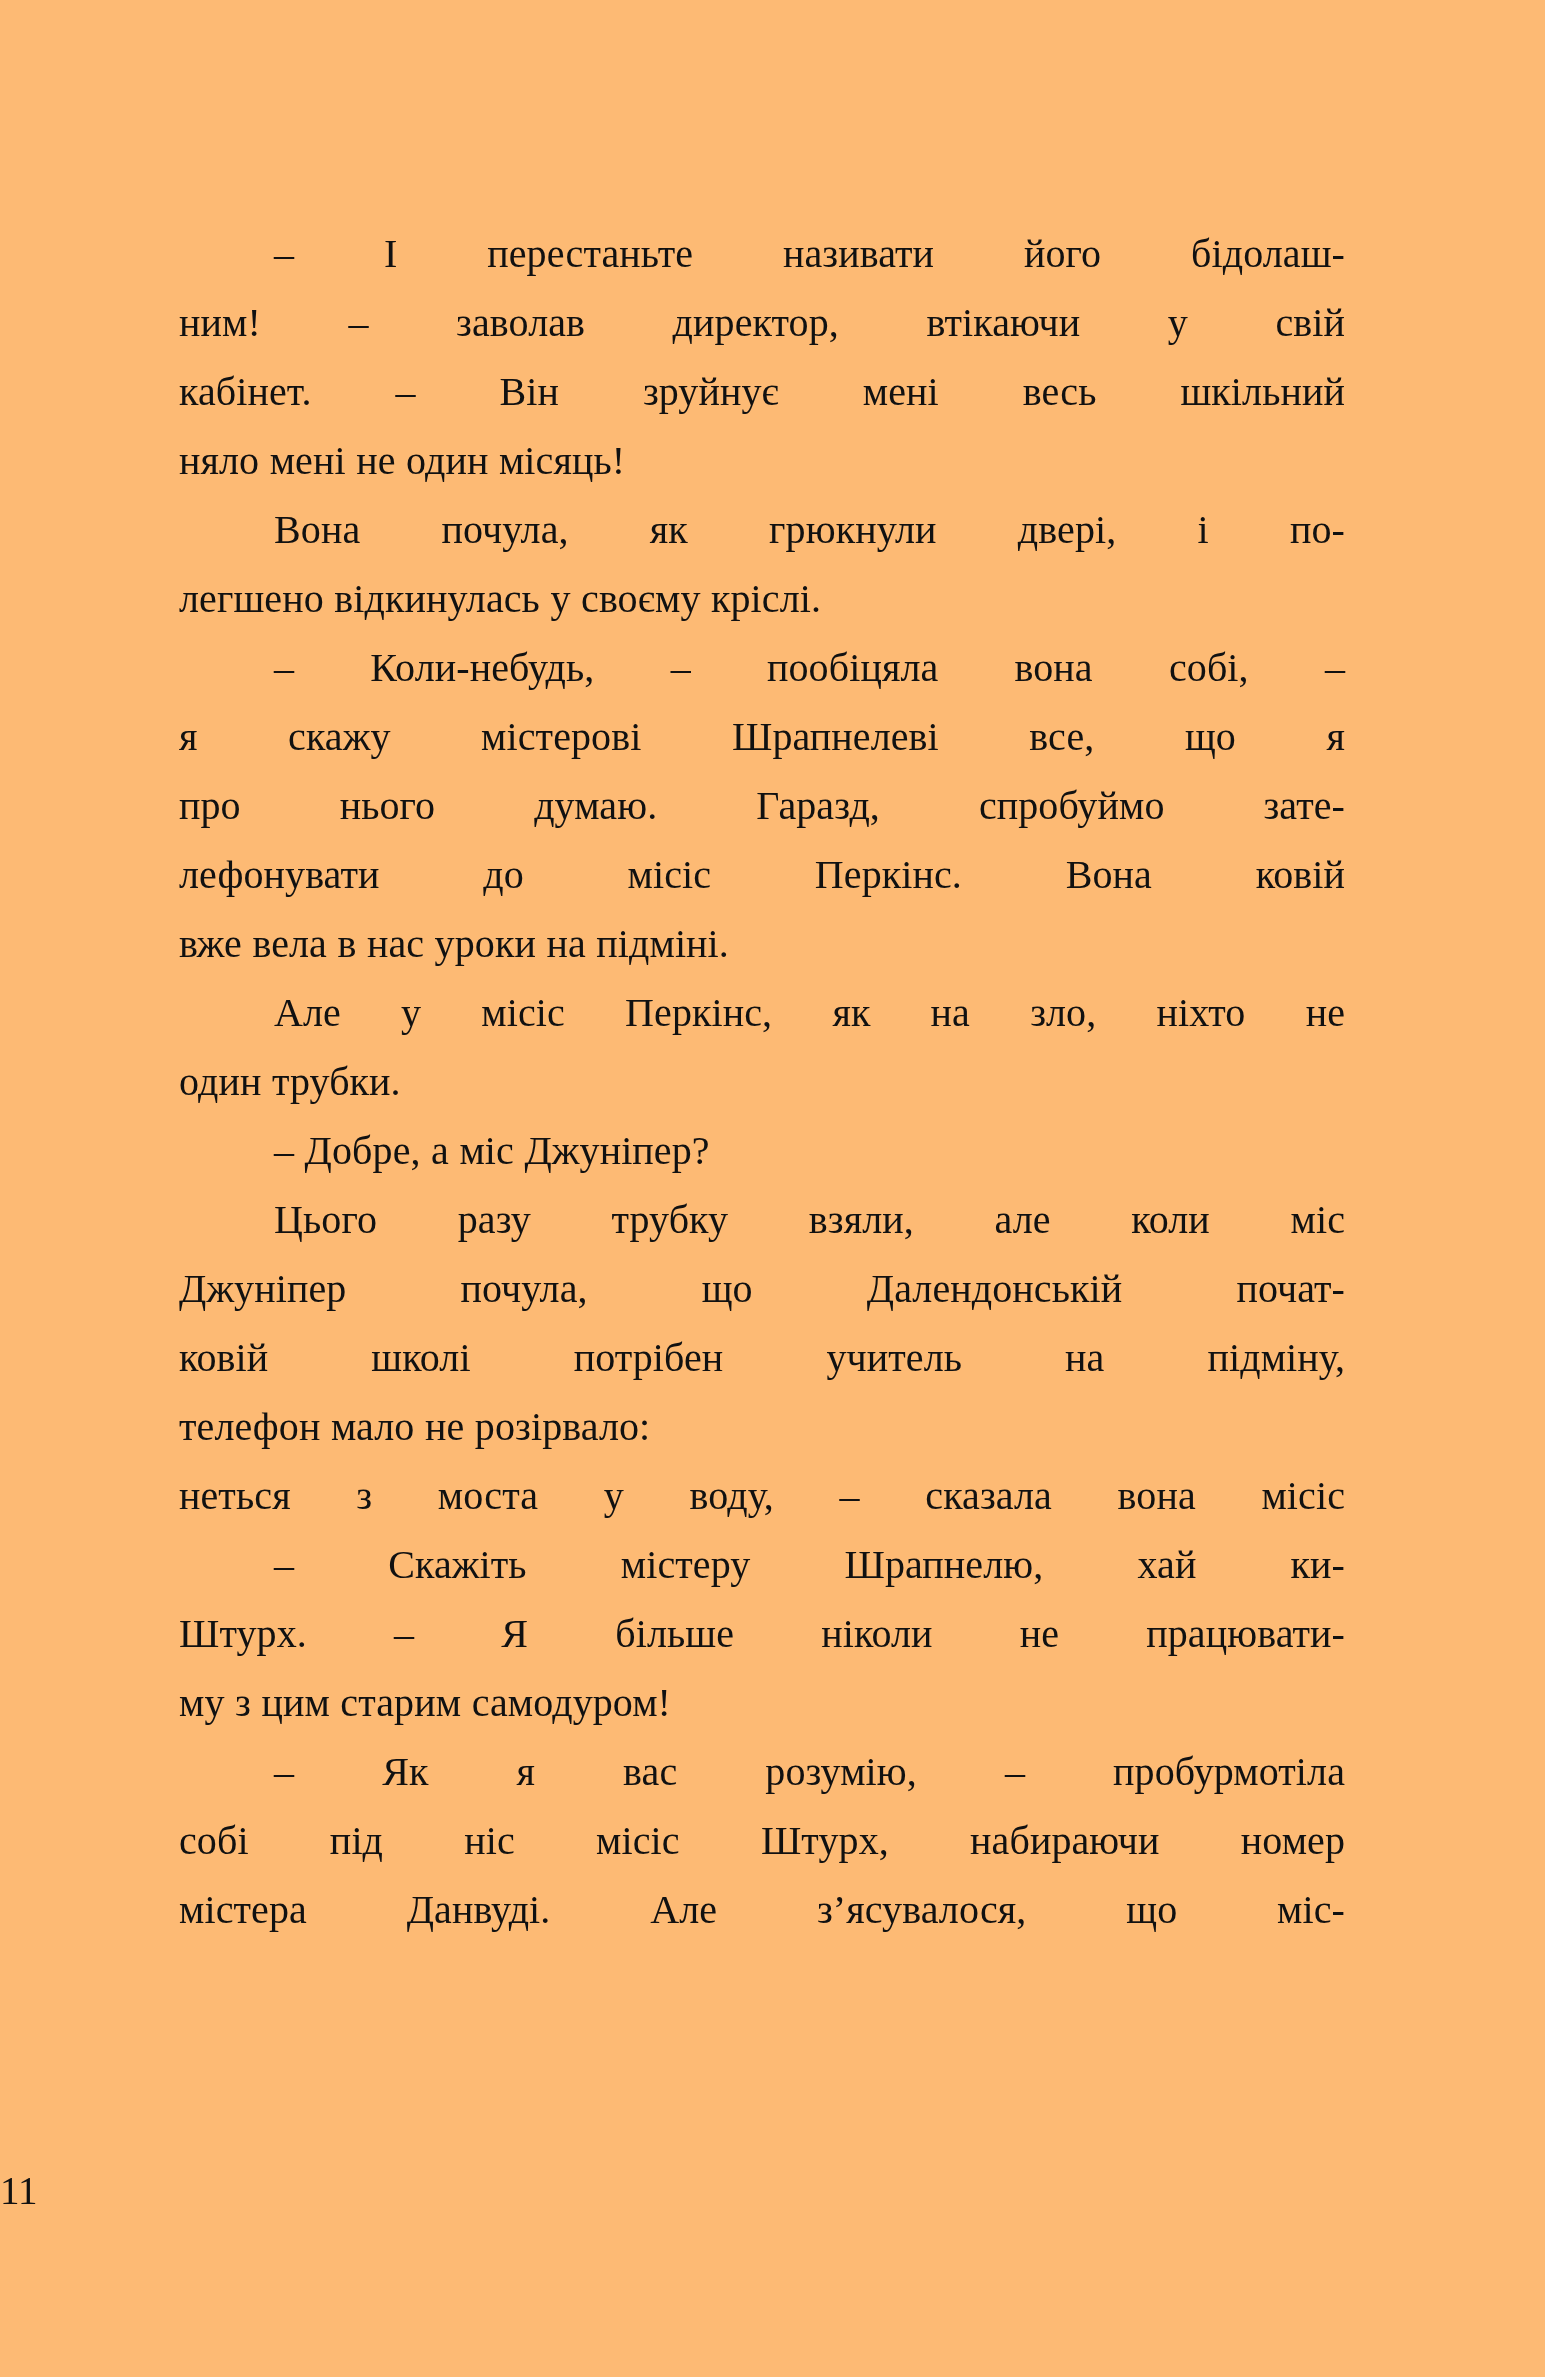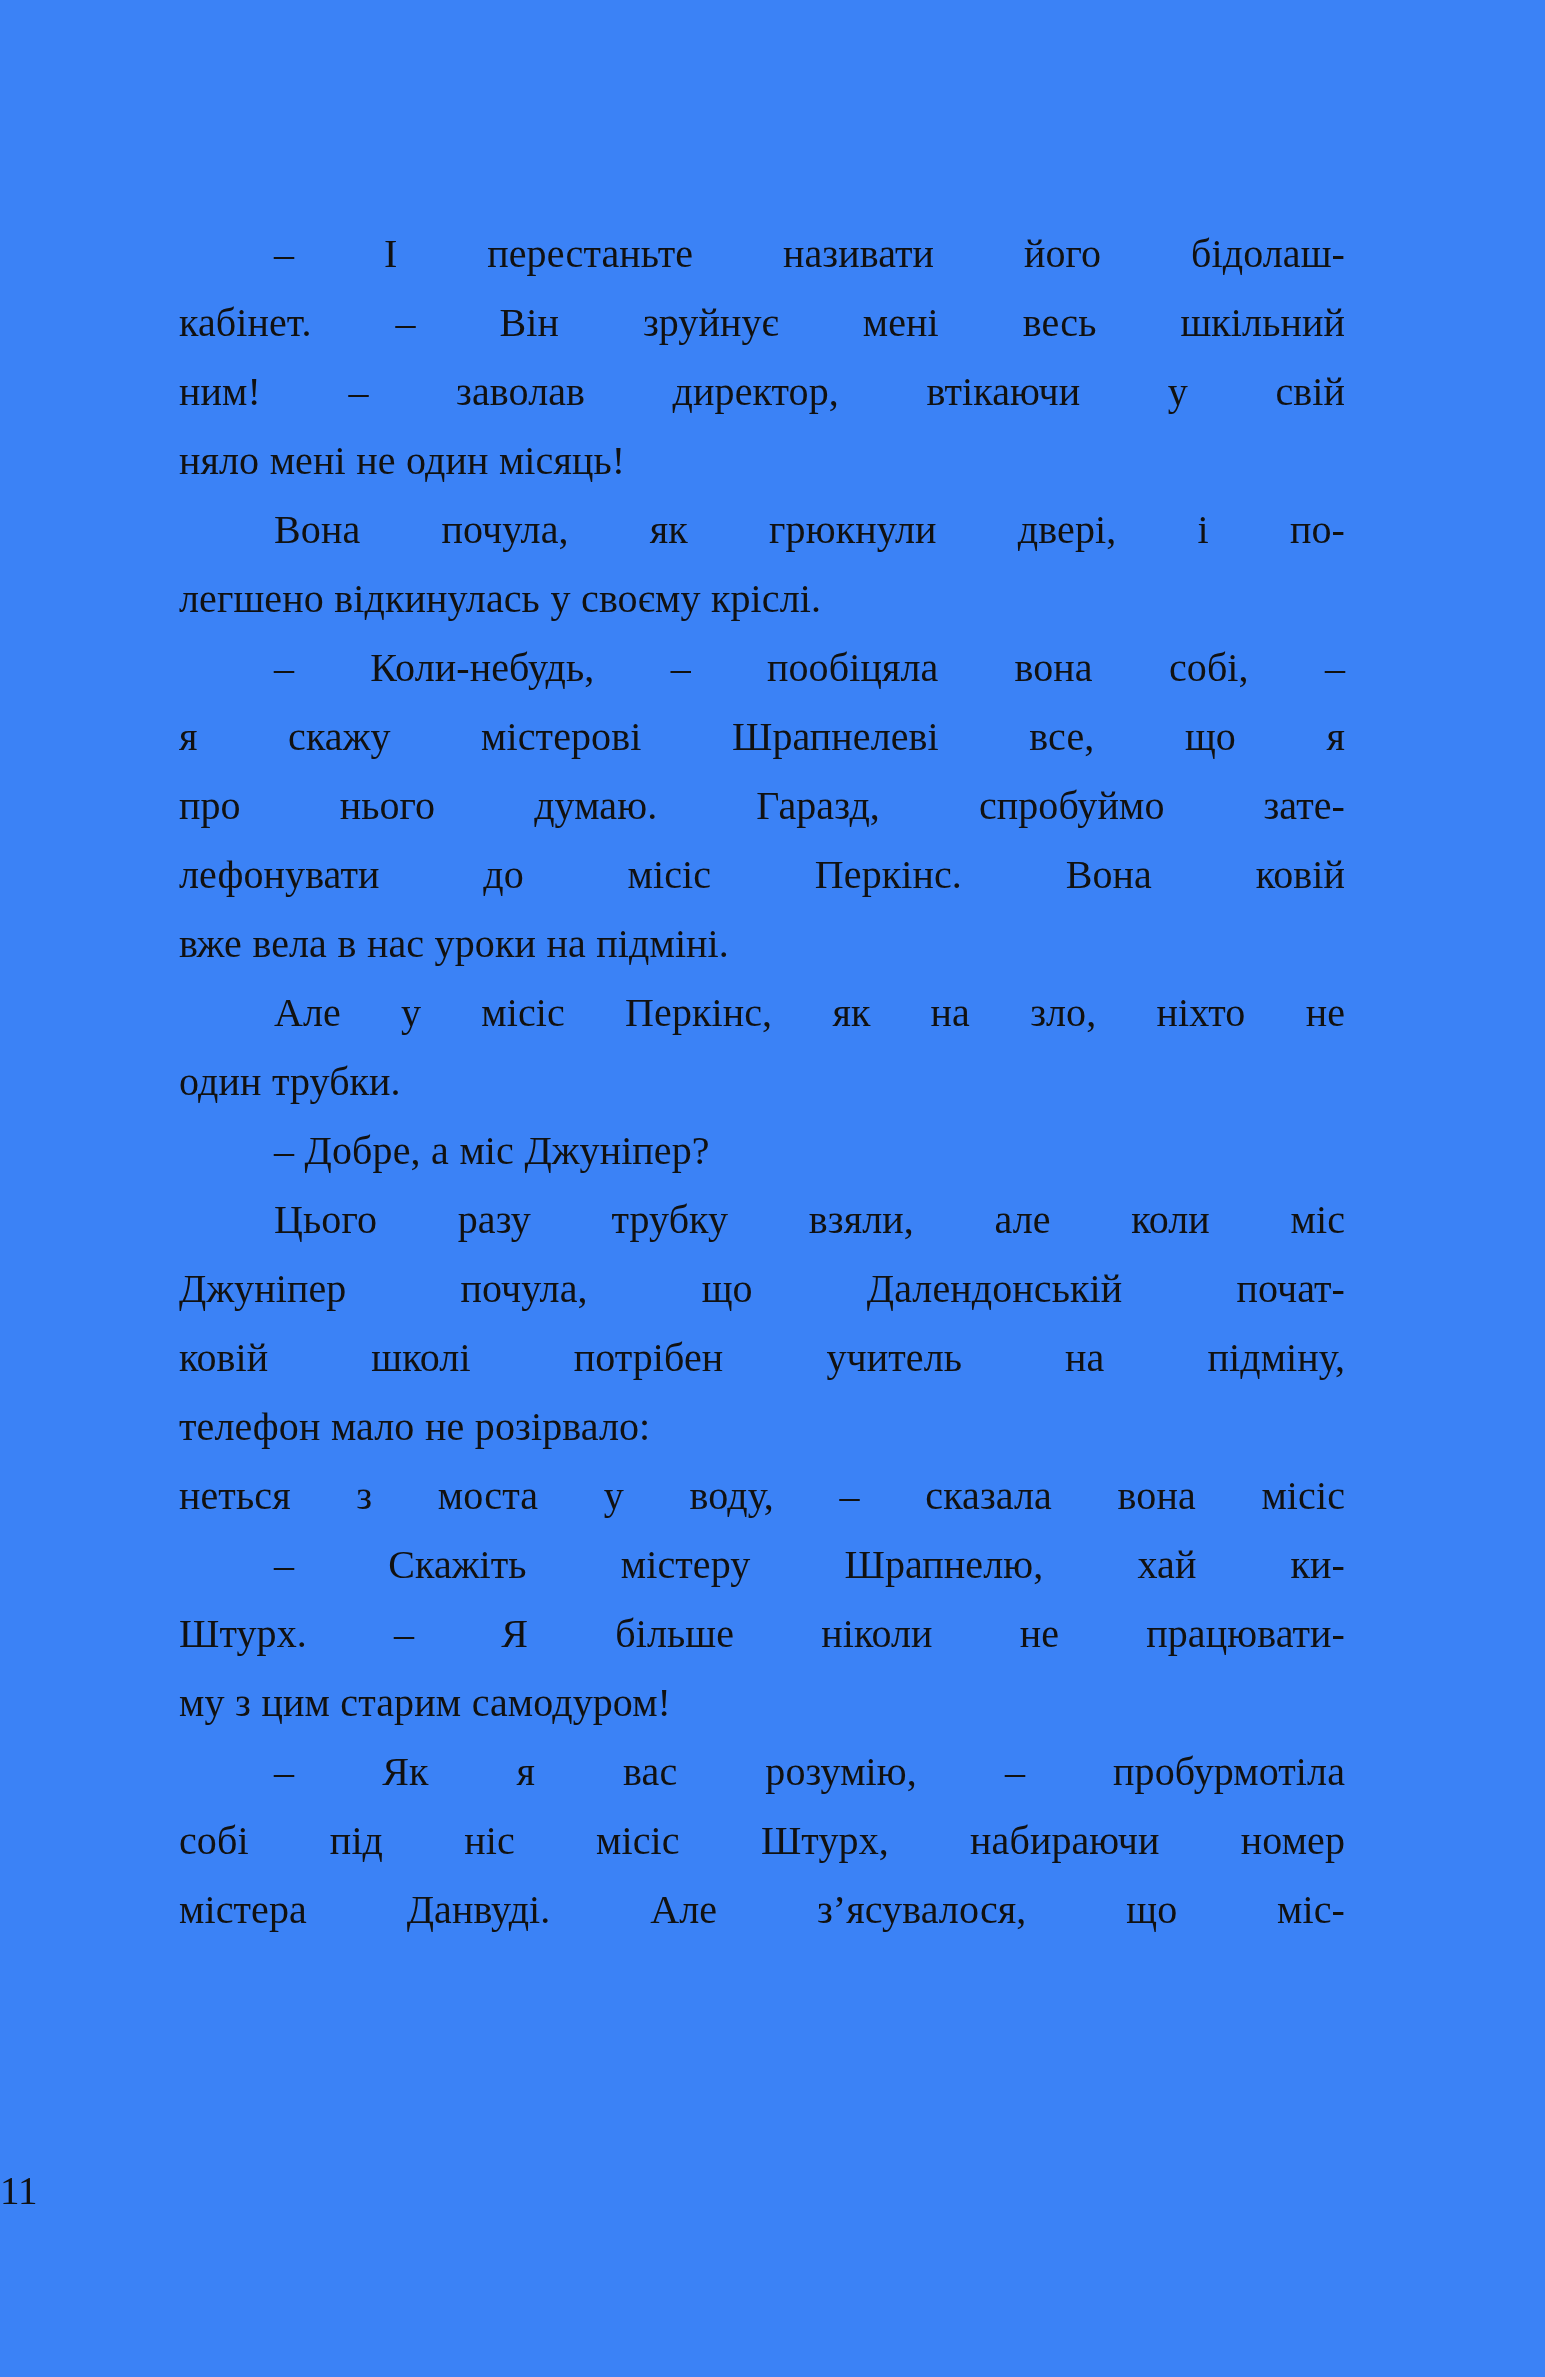--- a/index.html
+++ b/index.html
@@ -16,21 +16,21 @@
     color: #111111;
     -webkit-font-smoothing: antialiased;
   }
 
   .page {
     position: absolute;
     left: 0;
     top: 0;
     width: 1546px;
     height: 2377px;
-    background: #3b82f6;
+    background: #fdba74;
   }
 
   .text-block {
     position: absolute;
     left: 179px;
     top: 219px;
     width: 1166px;
   }
 
   .para {
@@ -82,22 +82,22 @@
 </style>
 </head>
 <body>
 
 <div class="page">
 
   <div class="text-block">
 
     <p class="para">
       <span class="ln first j">– І перестаньте називати його бідолаш-</span>
+      <span class="ln j">ним! – заволав директор, втікаючи у свій</span>
       <span class="ln j">кабінет. – Він зруйнує мені весь шкільний</span>
-      <span class="ln j">ним! – заволав директор, втікаючи у свій</span>
       <span class="ln last">няло мені не один місяць!</span>
     </p>
 
     <p class="para">
       <span class="ln first j">Вона почула, як грюкнули двері, і по-</span>
       <span class="ln last">легшено відкинулась у своєму кріслі.</span>
     </p>
 
     <p class="para">
       <span class="ln first j">– Коли-небудь, – пообіцяла вона собі, –</span>

